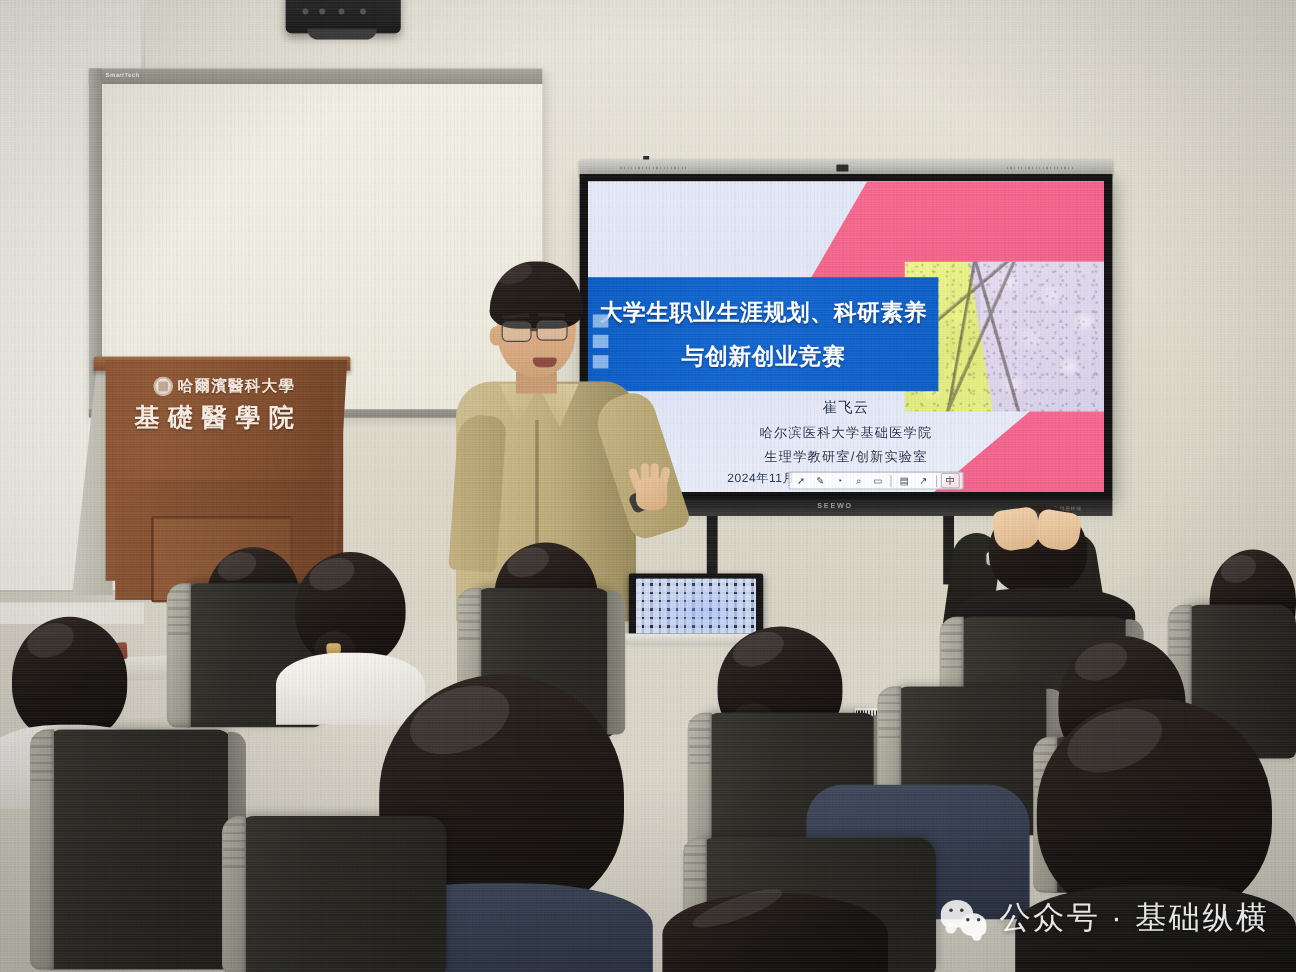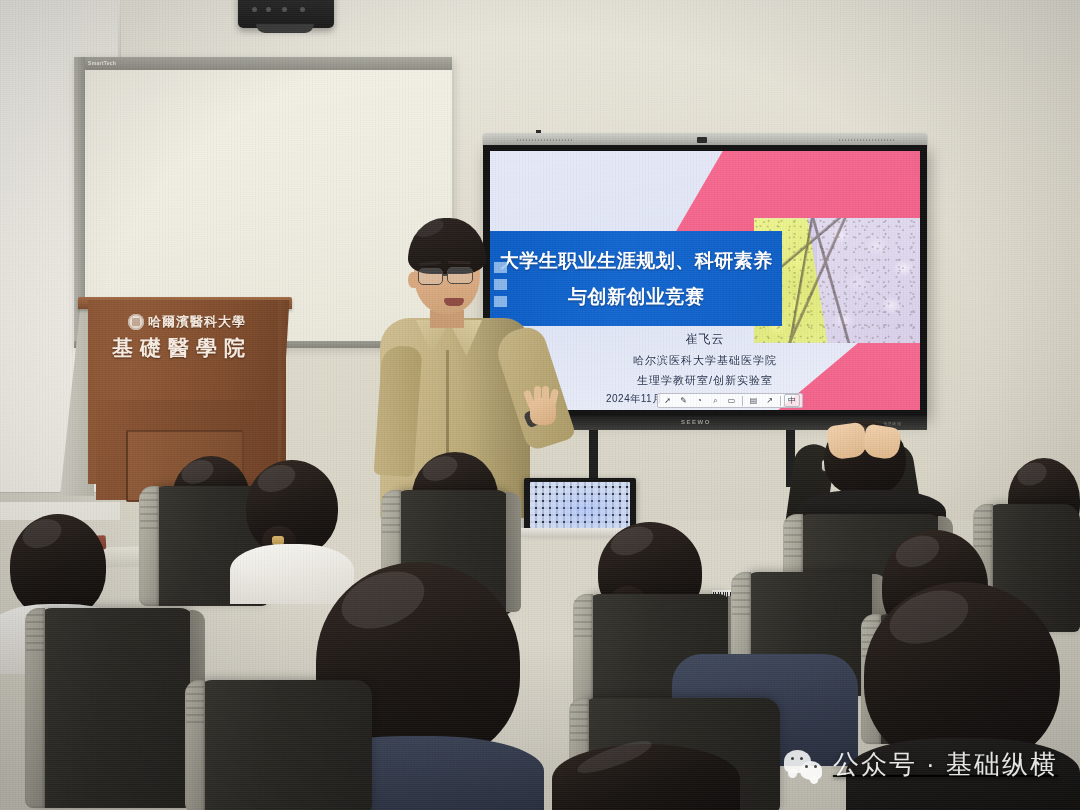--- a/index.html
+++ b/index.html
@@ -282,21 +282,21 @@
         background:linear-gradient(180deg,#e7e5e0,#b9b6ae); box-shadow:0 0 0 1.5px #2e2c28; }
 
   
   .vignette { position:absolute; inset:0; pointer-events:none; z-index:20;
         background:radial-gradient(ellipse 78% 72% at 50% 42%,transparent 52%,rgba(0,0,0,.22) 100%); }
   .grain { position:absolute; inset:0; pointer-events:none; z-index:21; opacity:.055;
         background-image:repeating-linear-gradient(0deg,rgba(255,255,255,.7) 0 1px,transparent 1px 2px),
                          repeating-linear-gradient(90deg,rgba(0,0,0,.6) 0 1px,transparent 1px 3px); }
 
   .watermark { position:absolute; right:22px; bottom:28px; z-index:25;
-        display:flex; align-items:center; gap:11px; opacity:.92;text-decoration:underline; }
+        display:flex; align-items:center; gap:11px; opacity:.92; }
   .wechat-ico { position:relative; width:38px; height:30px; }
   .wechat-ico .b1 { position:absolute; left:0; top:0; width:27px; height:23px;
         background:rgba(255,255,255,.92); border-radius:50% 50% 48% 30%; }
   .wechat-ico .b1::after{ content:""; position:absolute; left:4px; bottom:-5px; width:9px; height:9px;
         background:rgba(255,255,255,.92); border-radius:50% 0 50% 50%; transform:rotate(18deg); }
   .wechat-ico .b2 { position:absolute; right:0; bottom:0; width:22px; height:19px;
         background:rgba(255,255,255,.96); border-radius:50% 50% 30% 48%; }
   .wechat-ico .b2::after{ content:""; position:absolute; right:4px; bottom:-4px; width:8px; height:8px;
         background:rgba(255,255,255,.96); border-radius:0 50% 50% 50%; transform:rotate(-18deg); }
   .wechat-ico .d { position:absolute; width:3.4px; height:3.4px; border-radius:50%; background:#3d3d3d; }

